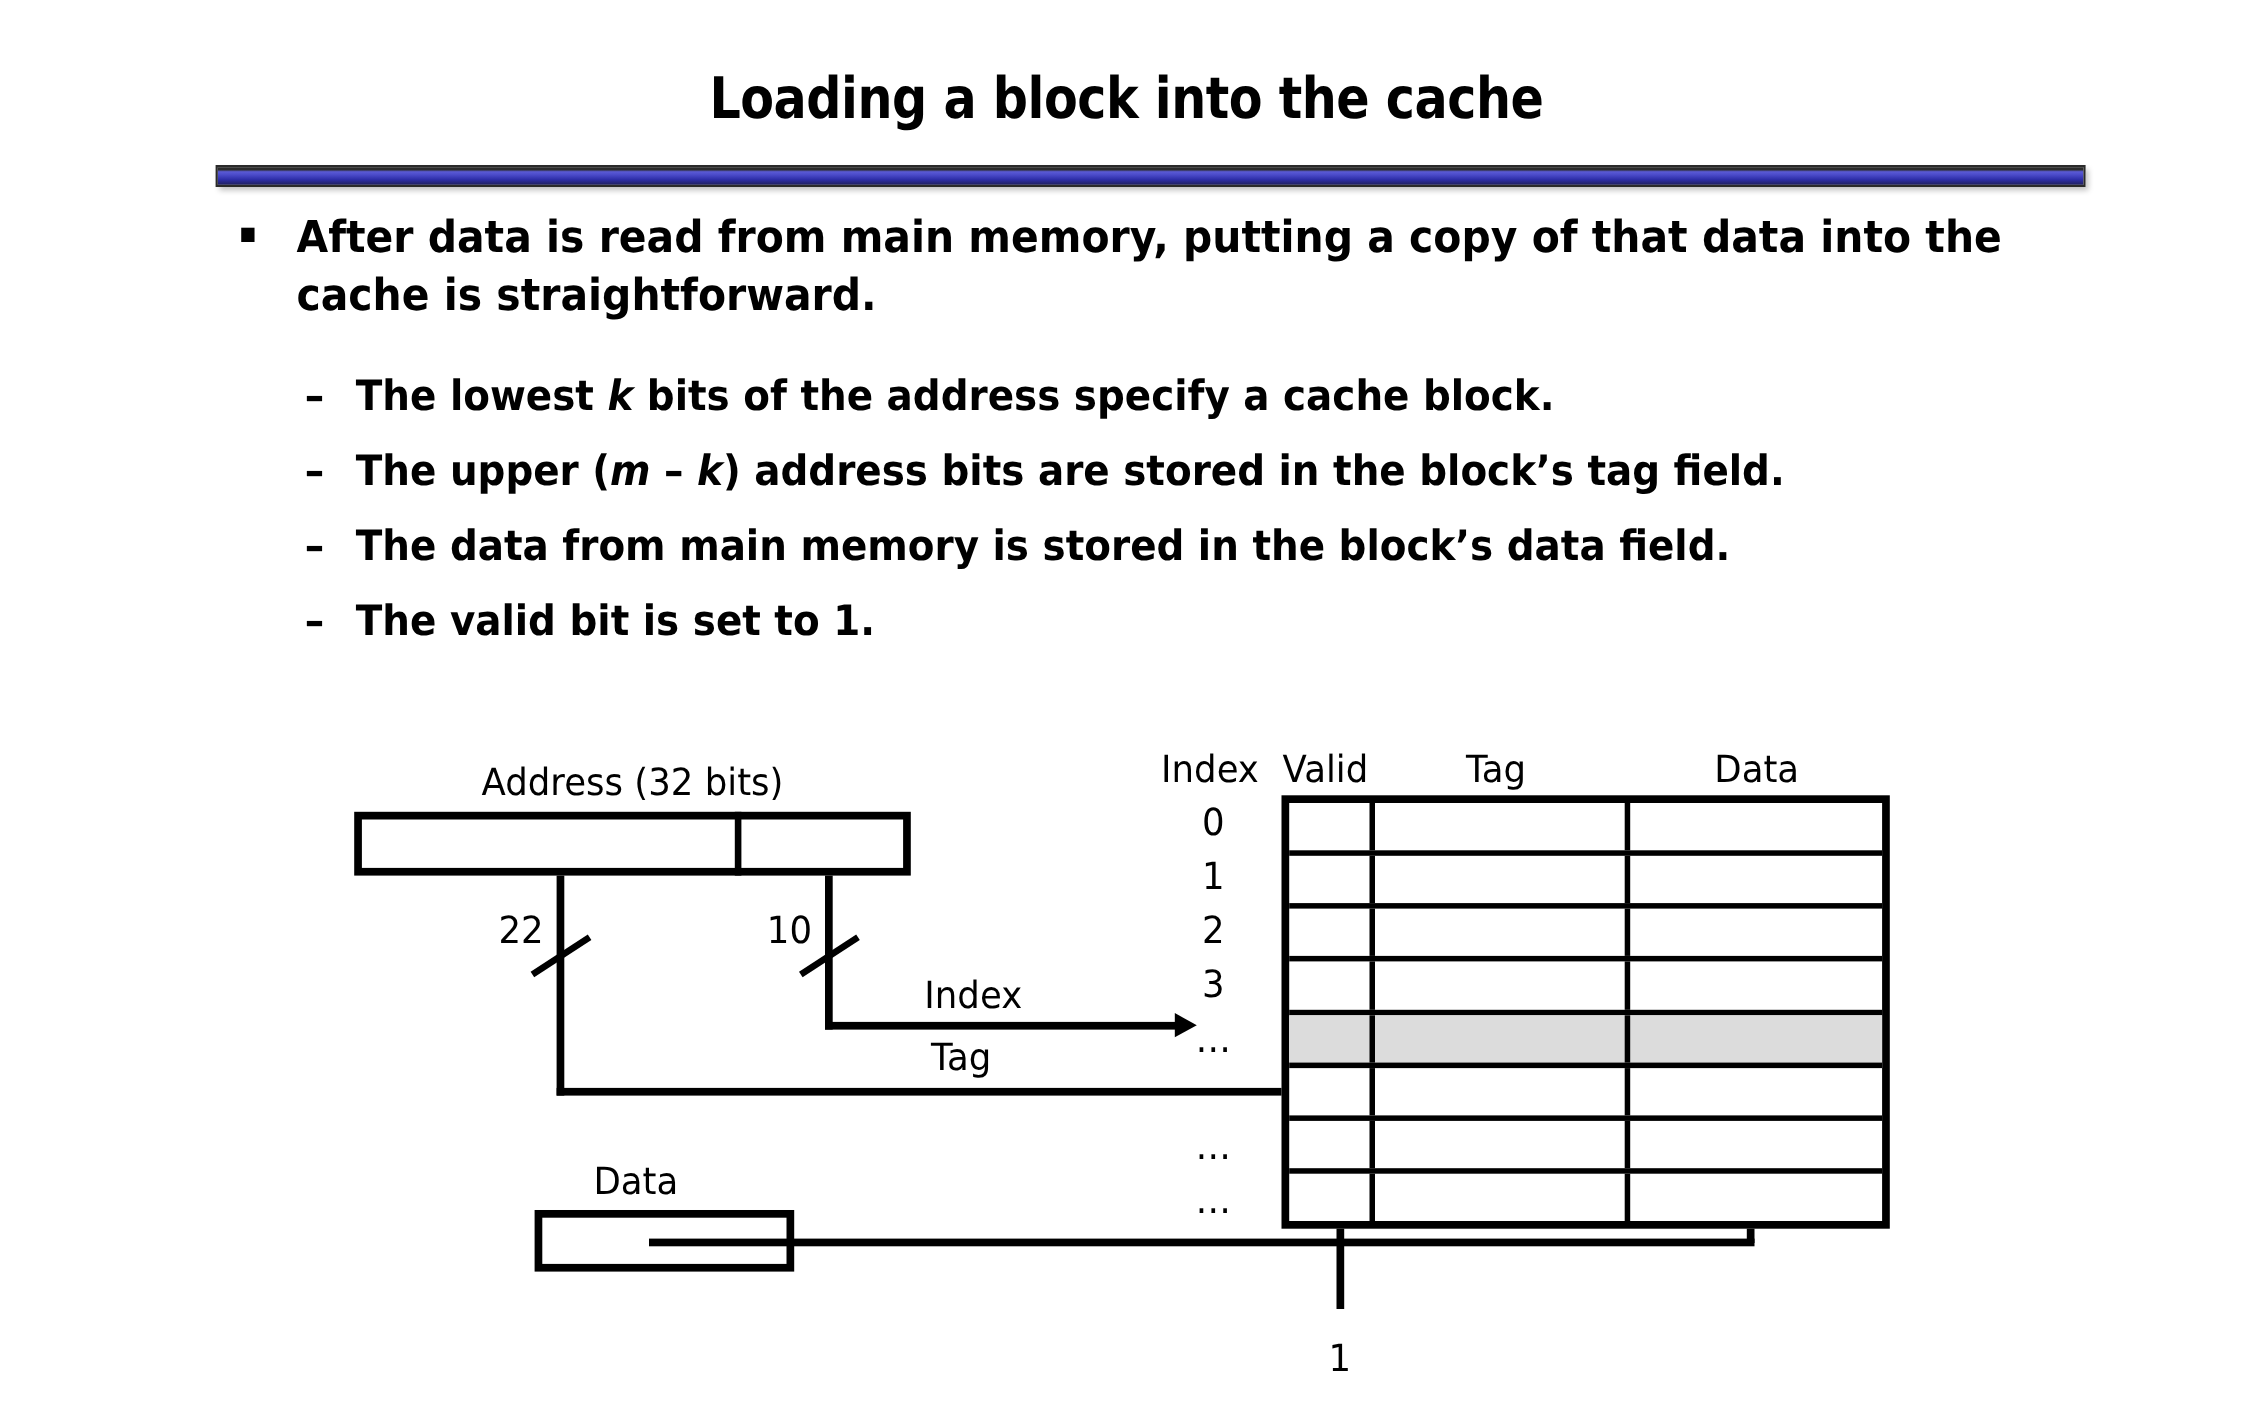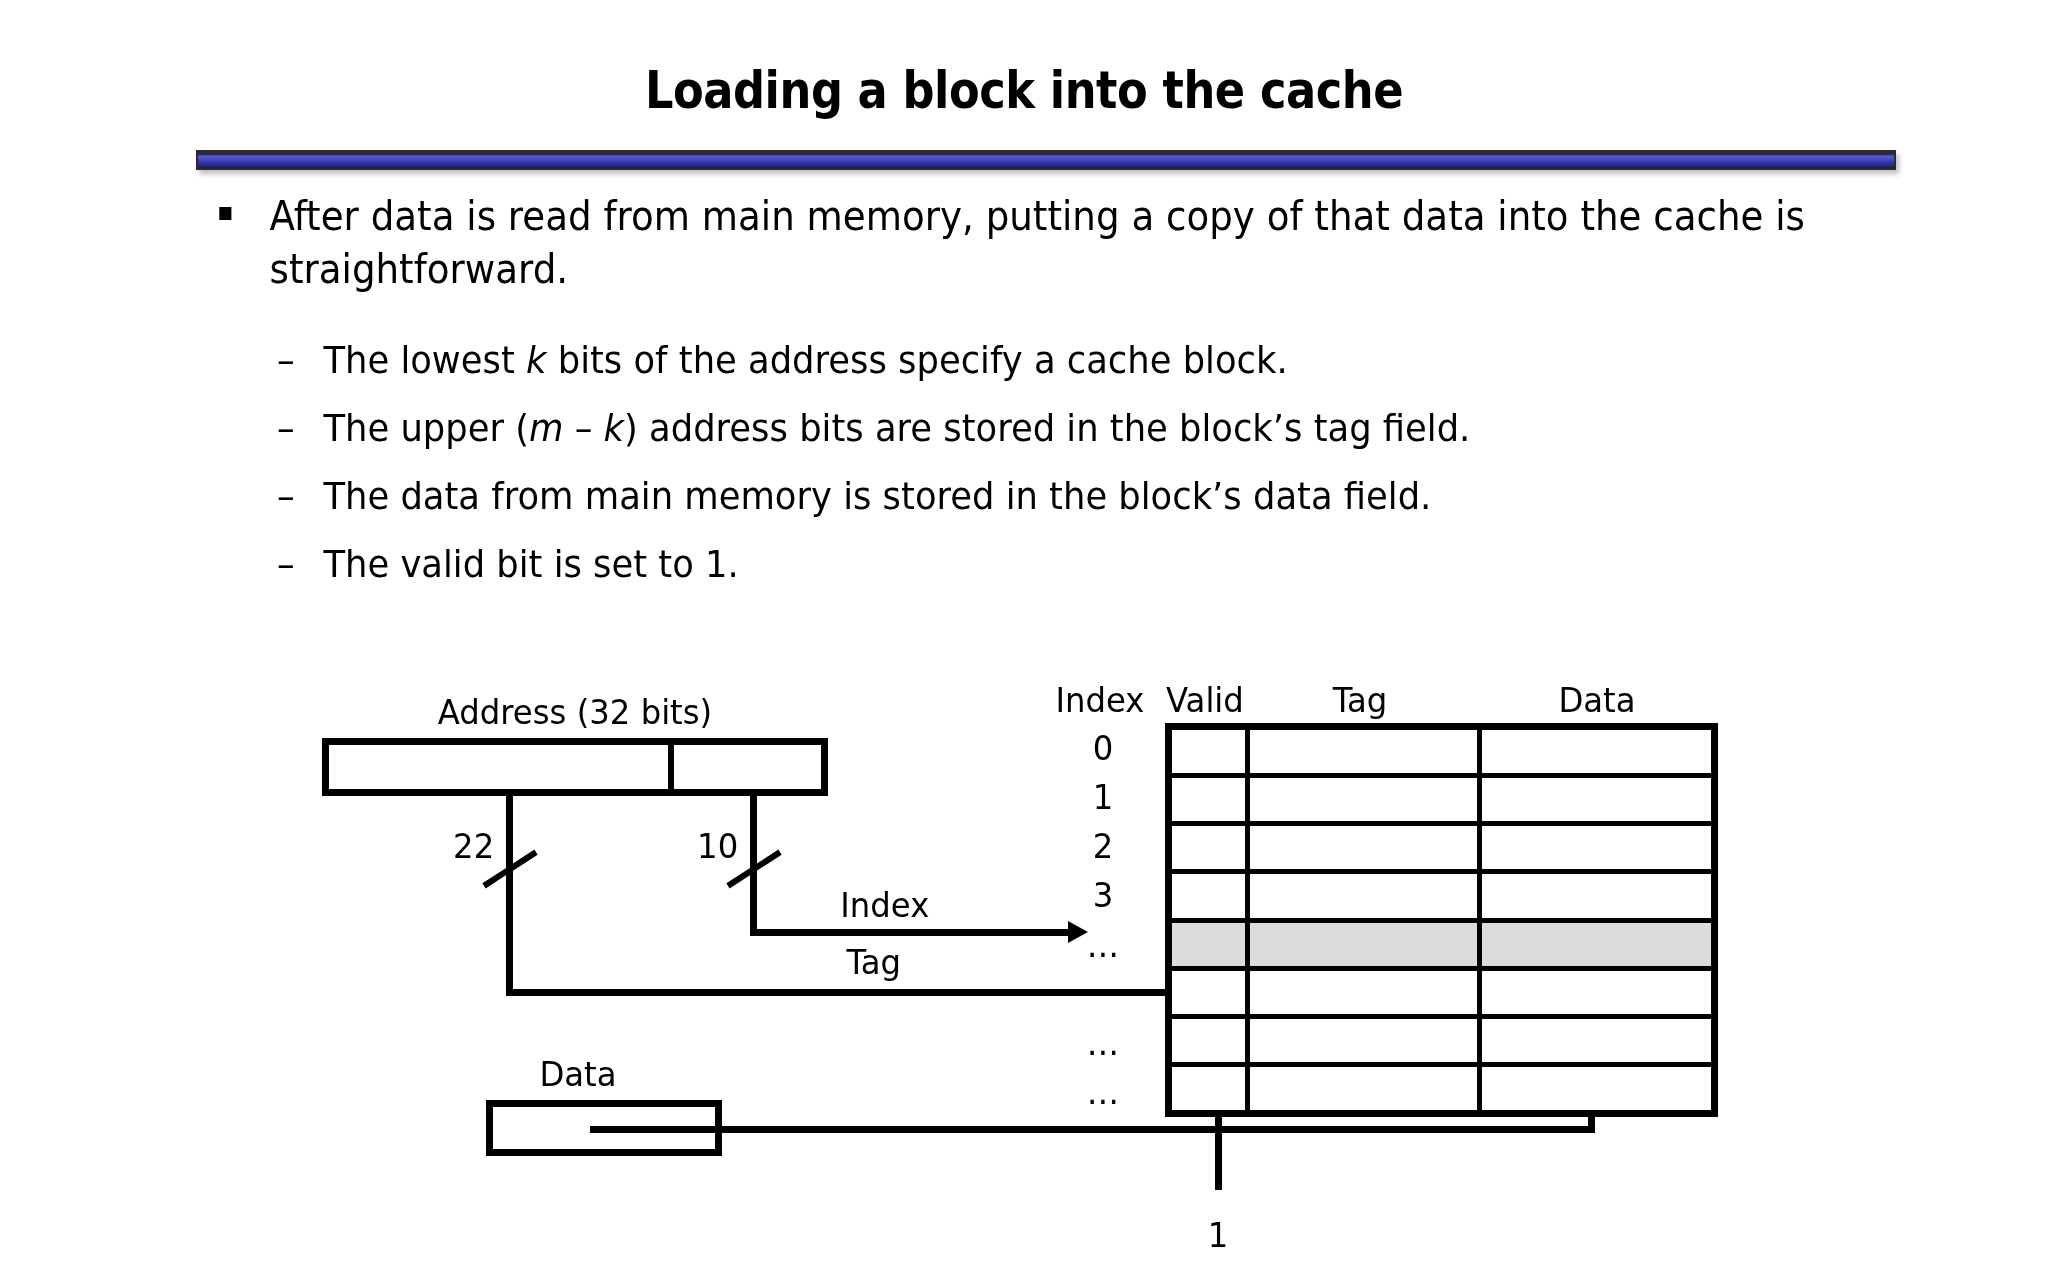--- a/index.html
+++ b/index.html
@@ -46,20 +46,21 @@
     box-sizing: border-box;
     box-shadow: 3px 4px 5px rgba(0,0,0,0.25);
   }
 
   
   #bullets {
     position: absolute;
     left: 210px;
     top: 190px;
     width: 1760px;
+    font-weight: bold;
   }
   .bullet-l1 {
     position: relative;
     padding-left: 64px;
     font-size: 40px;
     line-height: 53px;
     transform: scaleX(0.93);
     transform-origin: left top;
   }
   .bullet-l1 .marker {

